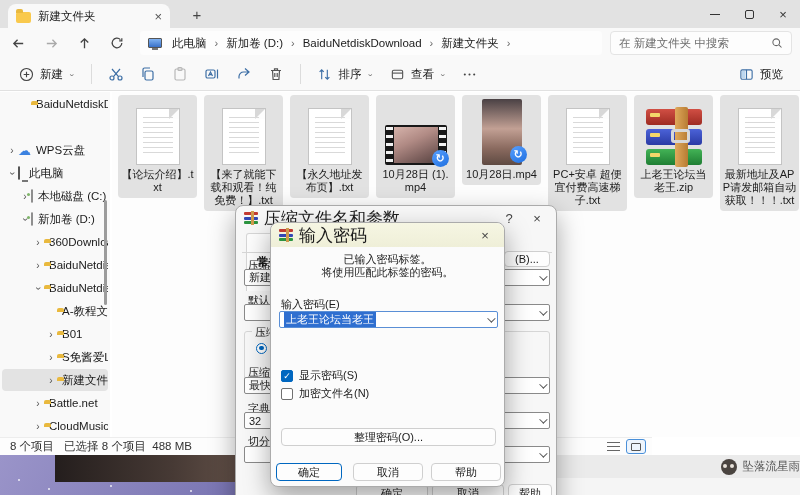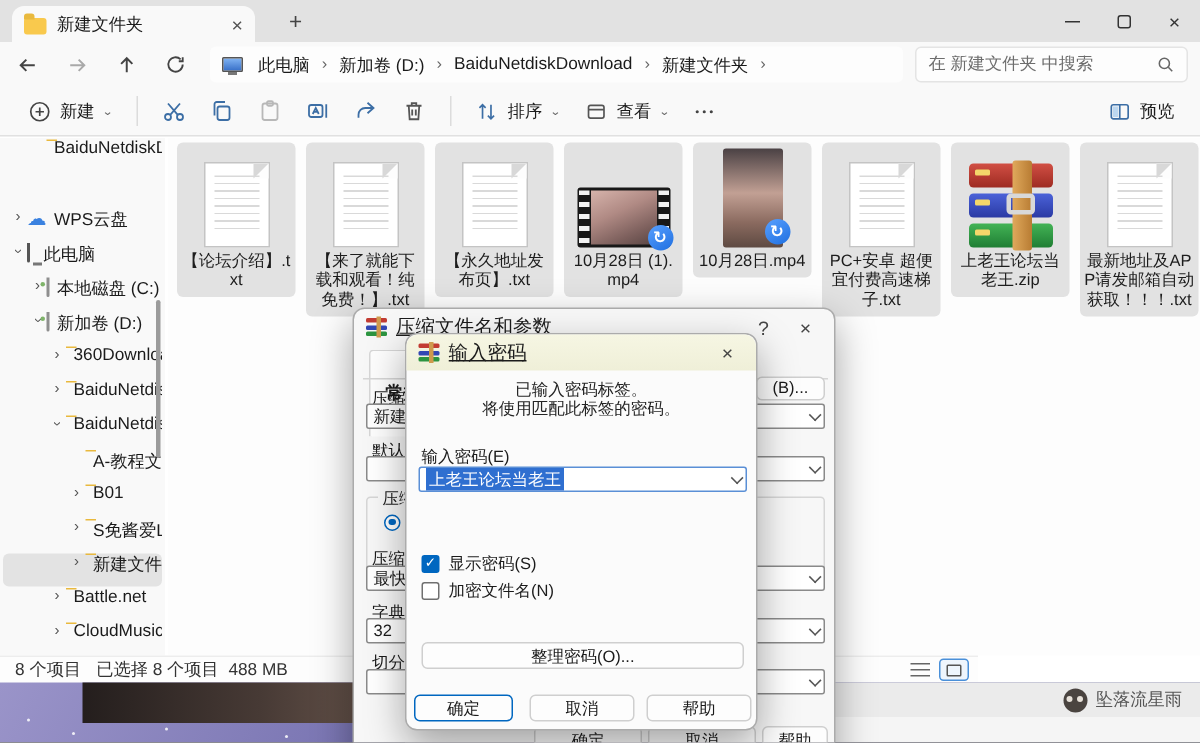--- a/index.html
+++ b/index.html
@@ -51,21 +51,21 @@
   .toolbar { position:absolute; left:0; top:58px; width:800px; height:33px; background:#f9f9f9;
              border-bottom:1px solid #e1e1e1; display:flex; align-items:center; padding:0 10px; }
   .tb-btn { display:flex; align-items:center; gap:5px; padding:5px 7px; border-radius:4px; font-size:11.5px; color:#1b1b1b; }
   .tb-ico { display:flex; align-items:center; justify-content:center; width:18px; height:18px; }
   .tb-sep { width:1px; height:20px; background:#dcdcdc; margin:0 8px; }
   .chev-s { font-size:9px; color:#666; transform:scaleY(.8); }
   .tb-right { margin-left:auto; display:flex; align-items:flex-end; }
 
   
   .sidebar { position:absolute; left:0; top:92px; width:110px; height:345px; background:#f9f9f9; overflow:hidden; }
-  .side-row { display:flex; align-items:flex-start; height:22px; font-size:11.5px; white-space:nowrap; overflow:hidden; border-radius:4px; margin:1px 2px; }
+  .side-row { display:flex; align-items:center; height:22px; font-size:11.5px; white-space:nowrap; overflow:hidden; border-radius:4px; margin:1px 2px; }
   .side-row.selected { background:#e3e3e3; }
   .side-gap { height:22px; }
   .side-chev { width:12px; font-size:10px; color:#555; text-align:center; flex:none; }
   .side-chev.exp { transform:rotate(90deg); }
   .side-ico { flex:none; margin-right:5px; }
   .ic-cloud { color:#3b82e0; font-size:13px; line-height:1; }
   .ic-disk { width:15px; height:10px; background:linear-gradient(#e9e9e9,#c2c2c2); border:1px solid #8f8f8f; border-radius:2px; position:relative; }
   .ic-disk::after { content:""; position:absolute; right:2px; top:3px; width:3px; height:3px; border-radius:50%; background:#7fb46a; }
   .side-scroll { position:absolute; left:104px; top:200px; width:3px; height:105px; background:#9b9b9b; border-radius:2px; }
 
@@ -123,32 +123,32 @@
   .ic-thumbview { width:10px; height:8px; border:1.2px solid #555; border-radius:1px; }
 
   
   .desktop { position:absolute; left:0; top:455px; width:800px; height:40px;
              background:linear-gradient(120deg,#9a94c9 0%,#6b67a8 45%,#45487e 100%); }
   .media-frag { position:absolute; left:55px; top:0; width:215px; height:27px;
                 background:linear-gradient(90deg,#241e1d 0%,#473a35 55%,#6e5a50 100%); }
   .white-frag { position:absolute; left:270px; top:17px; width:200px; height:23px; background:#e9e7e3; }
   .star { position:absolute; width:2px; height:2px; border-radius:50%; background:#fff; opacity:.85; }
   .desk-right { position:absolute; left:470px; top:0; width:330px; height:23px; background:#ebebeb;
-                display:flex; align-items:center; justify-content:flex-end; padding-right:12px; gap:6px; }
+                display:flex; align-items:center; justify-content:flex-end; padding-right:0; gap:6px; }
   .desk-right2 { position:absolute; left:470px; top:23px; width:330px; height:17px; background:#f5f5f5; }
   .avatar { width:16px; height:16px; border-radius:50%; background:#4a4440; position:relative; flex:none; }
   .avatar::before, .avatar::after { content:""; position:absolute; top:5px; width:4px; height:4px; border-radius:50%; background:#e8e2da; }
   .avatar::before { left:2.5px; } .avatar::after { right:2.5px; }
   .username { font-size:11.5px; color:#555; }
 
   
   .dlg { position:absolute; background:#f7f7f7; border:1px solid #ababab; border-radius:8px;
          box-shadow:0 10px 26px rgba(0,0,0,.35); font-size:11px; }
   .dlg-title { height:24px; display:flex; align-items:center; padding:0 8px; gap:6px; border-radius:8px 8px 0 0; }
-  .dlg-title-text { flex:1; font-size:13px; color:#1b1b1b; white-space:nowrap; overflow:hidden;text-decoration:underline; }
+  .dlg-title-text { flex:1; font-size:17px; color:#1b1b1b; white-space:nowrap; overflow:hidden; }
   .dlg-sysbtn { width:22px; text-align:center; color:#444; font-size:13px; }
   .lbl { position:absolute; font-size:11px; color:#1b1b1b; white-space:nowrap; }
   .combo { position:absolute; height:17px; background:#fff; border:1px solid #8a8a8a; border-radius:2px;
            display:flex; align-items:center; padding:0 4px; overflow:hidden; }
   .combo .arr { margin-left:auto; width:6px; height:6px; border-right:1.3px solid #555; border-bottom:1.3px solid #555;
                 transform:rotate(45deg) translateY(-2px); flex:none; }
   .combo-text { font-size:11px; white-space:nowrap; }
   .sel-text { background:#2f6fd0; color:#fff; padding:1px 2px; }
   .btn { position:absolute; height:18px; background:#fdfdfd; border:1px solid #cfcfcf; border-radius:4px;
          font-size:11px; color:#1b1b1b; display:flex; align-items:center; justify-content:center; }

